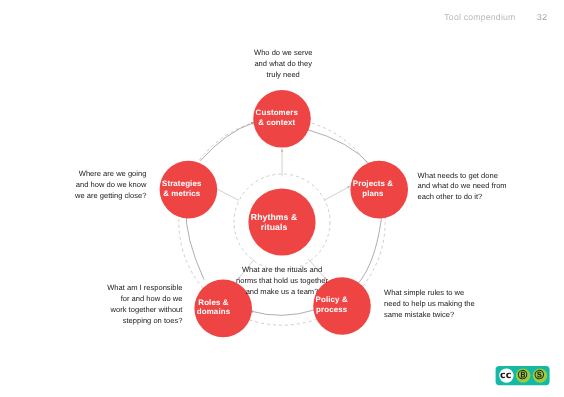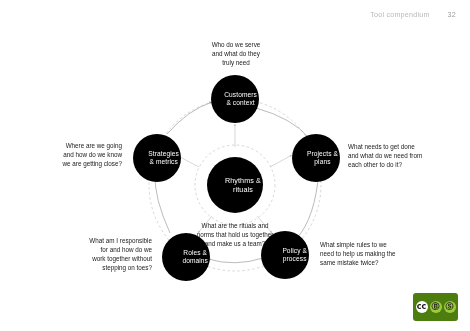--- a/index.html
+++ b/index.html
@@ -47,28 +47,28 @@
     position: absolute;
     left: 0;
     top: 0;
     width: 470px;
     height: 331px;
   }
   
   .node {
     position: absolute;
     border-radius: 50%;
-    background: #000000;
+    background: #ef4444;
     color: #ffffff;
     display: flex;
     align-items: center;
-    justify-content: flex-end;
+    justify-content: flex-start;
     text-align: center;
     font-size: 6.6px;
-    font-weight: normal;
+    font-weight: bold;
     line-height: 1.25;
     letter-spacing: 0.1px;
     box-sizing: border-box;
     padding: 2px;
   }
   .node.center {
     font-size: 7.2px;
   }
   .node-label { white-space: pre-line; }
   
@@ -81,23 +81,23 @@
   }
   .caption.center-align { text-align: center; }
   .caption.left-align { text-align: left; }
   .caption.right-align { text-align: right; }
   
   .cc-badge {
     position: absolute;
     right: 12px;
     bottom: 10px;
     width: 45px;
-    height: 28px;
+    height: 16px;
     border-radius: 3px;
-    background: #4d7c0f;
+    background: #14b8a6;
     display: flex;
     align-items: center;
     justify-content: center;
     gap: 2px;
     padding: 0 2px;
     box-sizing: border-box;
   }
   .cc-circle {
     width: 12px;
     height: 12px;

